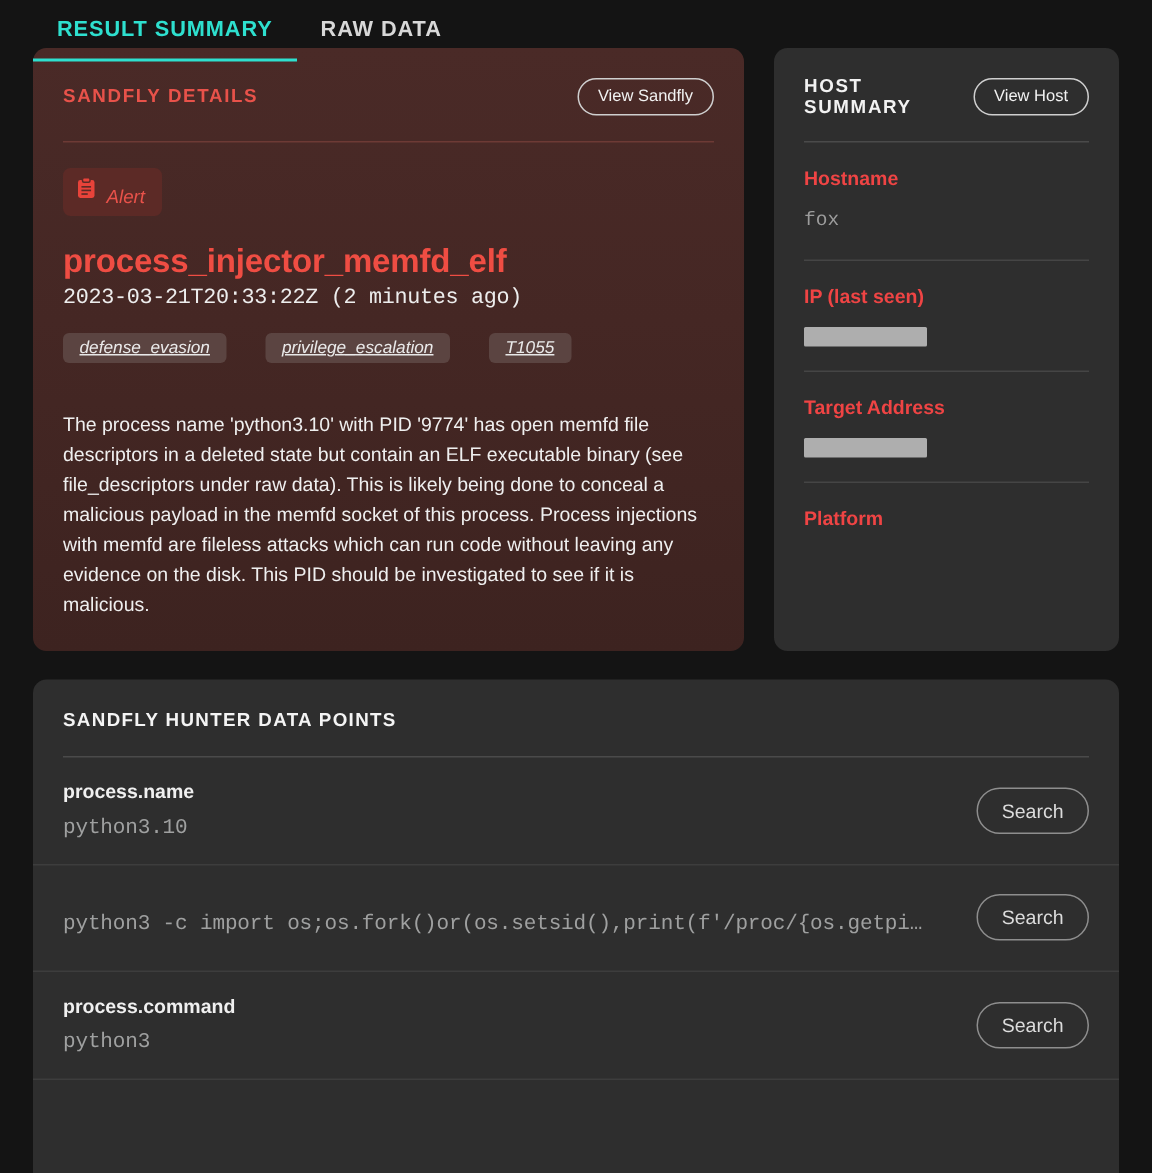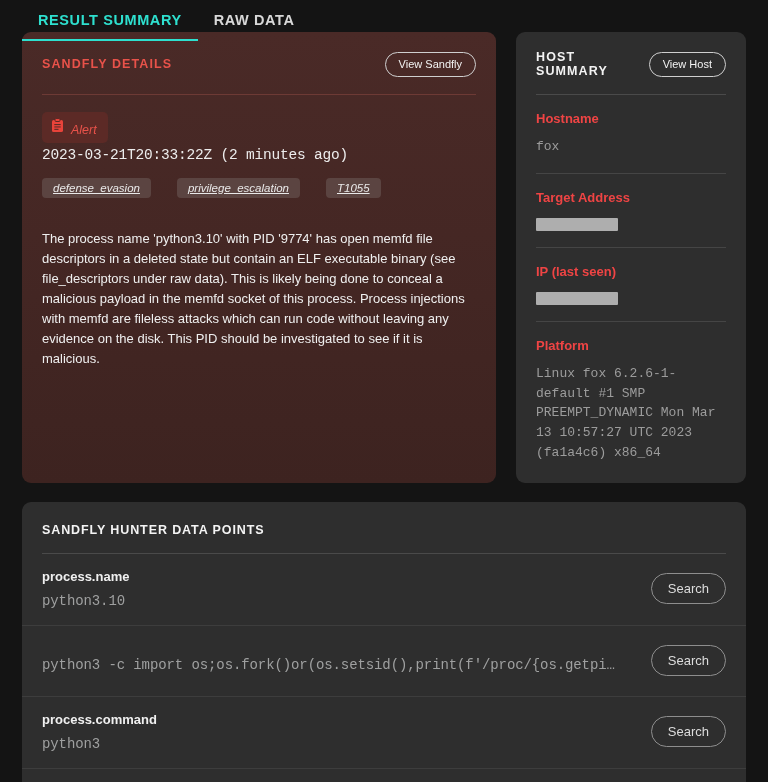--- a/index.html
+++ b/index.html
@@ -276,20 +276,21 @@
           <rect x="1" y="2" width="11" height="12" rx="1.6" fill="#e8433a"></rect>
           <rect x="4" y="0.5" width="5" height="3" rx="1" fill="#e8433a" stroke="#5c2a26" stroke-width="1"></rect>
           <rect x="3.3" y="6" width="6.4" height="1.1" fill="#5c2a26"></rect>
           <rect x="3.3" y="8.4" width="6.4" height="1.1" fill="#5c2a26"></rect>
           <rect x="3.3" y="10.8" width="4.2" height="1.1" fill="#5c2a26"></rect>
         </svg>
       </span>
       <span class="label">Alert</span>
     </div>
 
+    <h1 class="sf-title">process_injector_memfd_elf</h1>
     <div class="sf-time mono">2023-03-21T20:33:22Z (2 minutes ago)</div>
 
     <div class="tag-row">
       <span class="tag">defense_evasion</span>
       <span class="tag">privilege_escalation</span>
       <span class="tag">T1055</span>
     </div>
 
     <p class="sf-desc">The process name 'python3.10' with PID '9774' has open memfd file descriptors in a deleted state but contain an ELF executable binary (see file_descriptors under raw data). This is likely being done to conceal a malicious payload in the memfd socket of this process. Process injections with memfd are fileless attacks which can run code without leaving any evidence on the disk. This PID should be investigated to see if it is malicious.</p>
   </section>
@@ -301,34 +302,33 @@
     </div>
     <div class="rule-dark"></div>
 
     <div class="field">
       <div class="field-label">Hostname</div>
       <div class="field-value mono">fox</div>
     </div>
 
     <div class="field">
       <div class="field-sep"></div>
-      <div class="field-label">Target Address</div>
+      <div class="field-label">IP (last seen)</div>
       <span class="redacted"></span>
     </div>
 
     <div class="field">
       <div class="field-sep"></div>
-      <div class="field-label">IP (last seen)</div>
+      <div class="field-label">Target Address</div>
       <span class="redacted"></span>
     </div>
 
     <div class="field">
       <div class="field-sep"></div>
       <div class="field-label">Platform</div>
-      <div class="field-value mono">Linux fox 6.2.6-1-default #1 SMP PREEMPT_DYNAMIC Mon Mar 13 10:57:27 UTC 2023 (fa1a4c6) x86_64</div>
     </div>
   </section>
 </div>
 
 <section class="dp-panel">
   <div class="dp-head">
     <span class="dp-title">SANDFLY HUNTER DATA POINTS</span>
     <div class="dp-rule"></div>
   </div>
 

